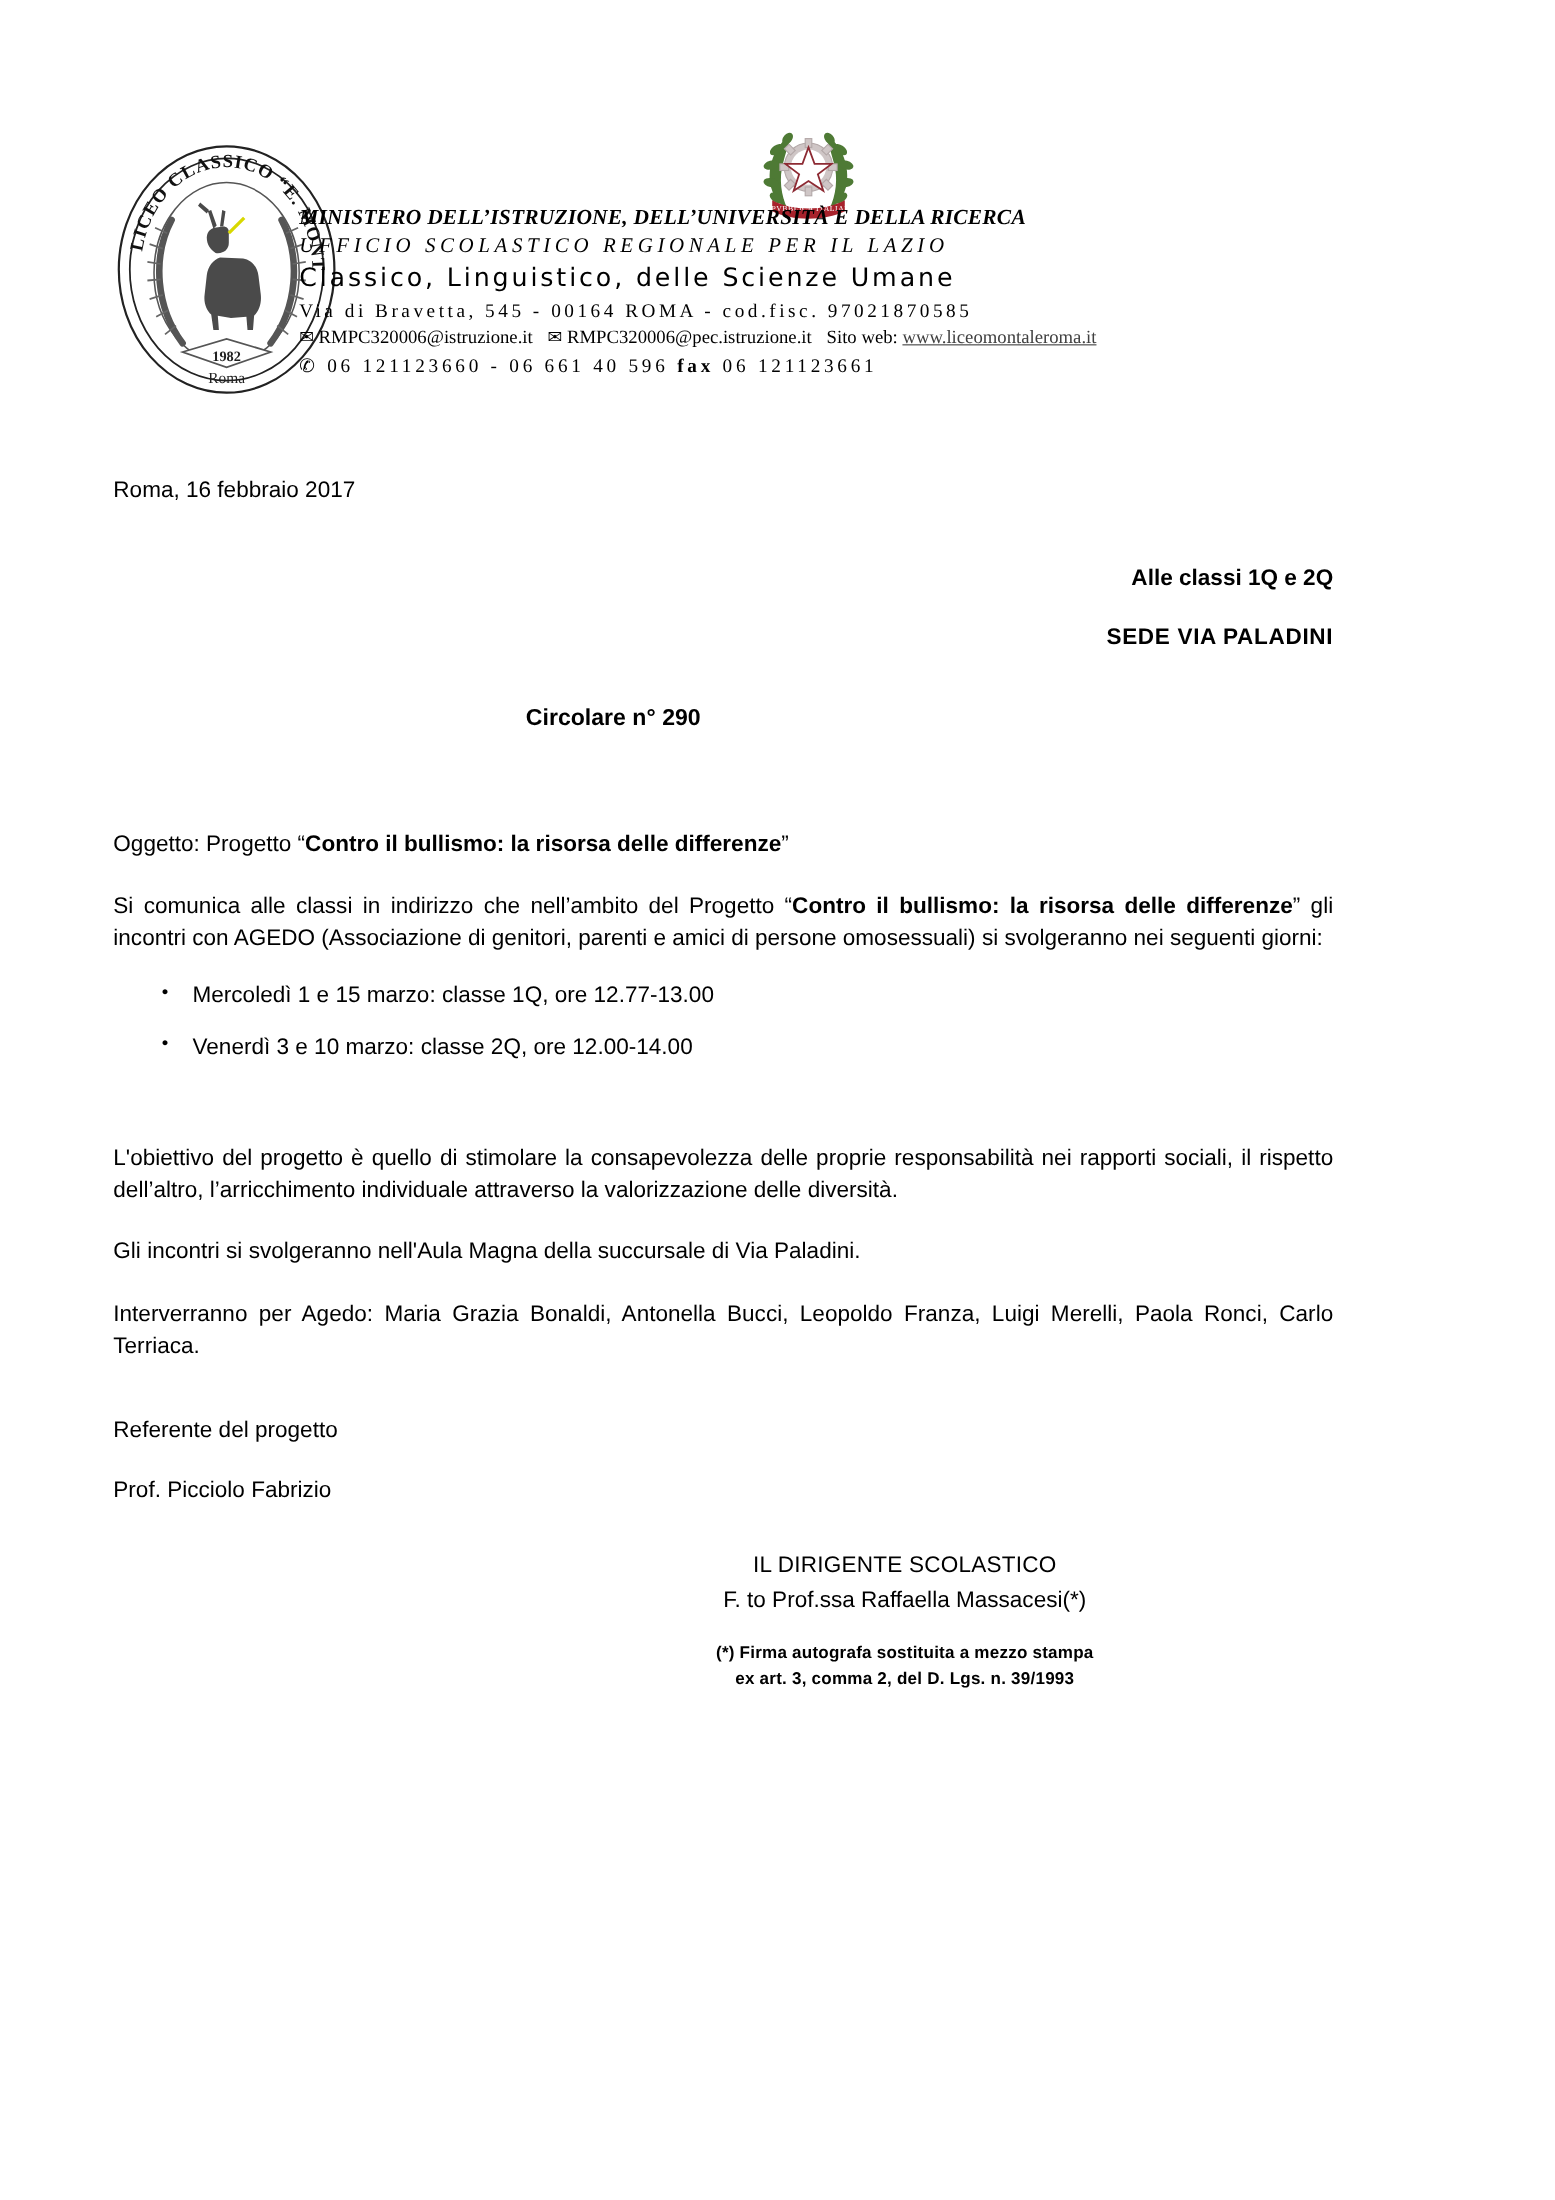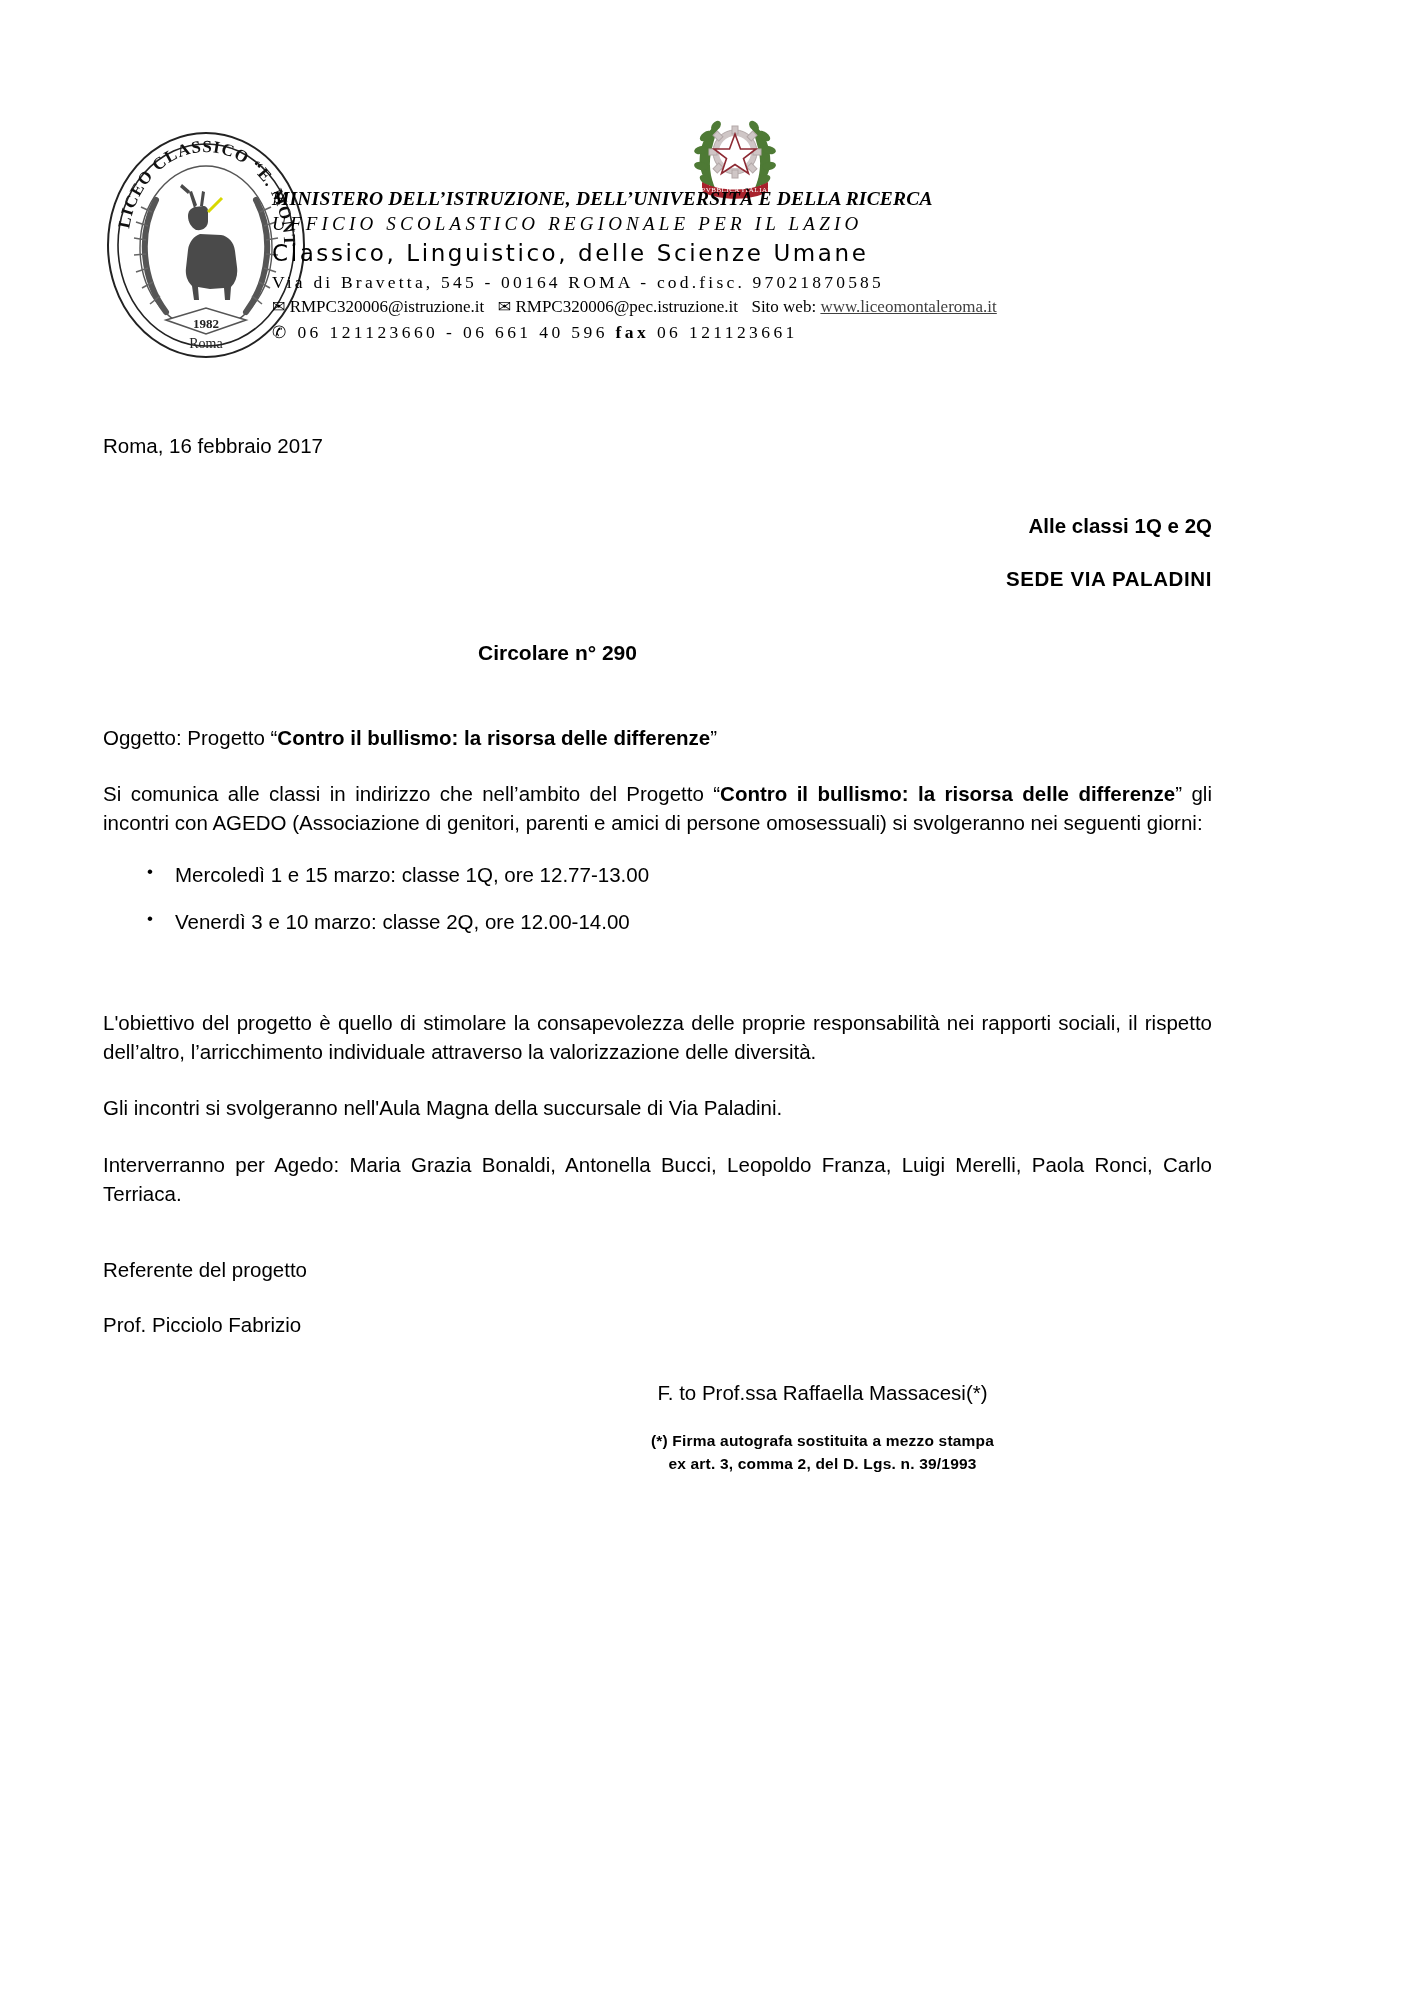--- a/index.html
+++ b/index.html
@@ -140,21 +140,21 @@
   }
 
   .circolare {
     margin-top: 46px;
     text-align: center;
     font-weight: bold;
     font-size: 21px;
     padding-right: 200px;
   }
 
-  .oggetto { margin-top: 56px; font-size: 20.5px; }
+  .oggetto { margin-top: 86px; font-size: 20.5px; }
   .oggetto b { font-weight: bold; }
 
   p.para {
     margin: 28px 0 0 0;
     text-align: justify;
     font-size: 20.5px;
     line-height: 1.40;
   }
   p.para b { font-weight: bold; }
 
@@ -343,20 +343,21 @@
     <p class="para">L'obiettivo del progetto è quello di stimolare la consapevolezza delle proprie responsabilità nei rapporti sociali, il rispetto dell’altro, l’arricchimento individuale attraverso la valorizzazione delle diversità.</p>
     <p class="para">Gli incontri si svolgeranno nell'Aula Magna della succursale di Via Paladini.</p>
     <p class="para">Interverranno per Agedo: Maria Grazia Bonaldi, Antonella Bucci, Leopoldo Franza, Luigi Merelli, Paola Ronci, Carlo Terriaca.</p>
 
     <div class="referente">
       <div>Referente del progetto</div>
       <div class="r-name">Prof. Picciolo Fabrizio</div>
     </div>
 
     <div class="signature">
+      <div class="s1">IL DIRIGENTE SCOLASTICO</div>
       <div class="s2">F. to Prof.ssa Raffaella Massacesi(*)</div>
     </div>
 
     <div class="footnote">
       <div>(*) Firma autografa sostituita a mezzo stampa</div>
       <div>ex art. 3, comma 2, del D. Lgs. n. 39/1993</div>
     </div>
 
   </div>
 </div>

